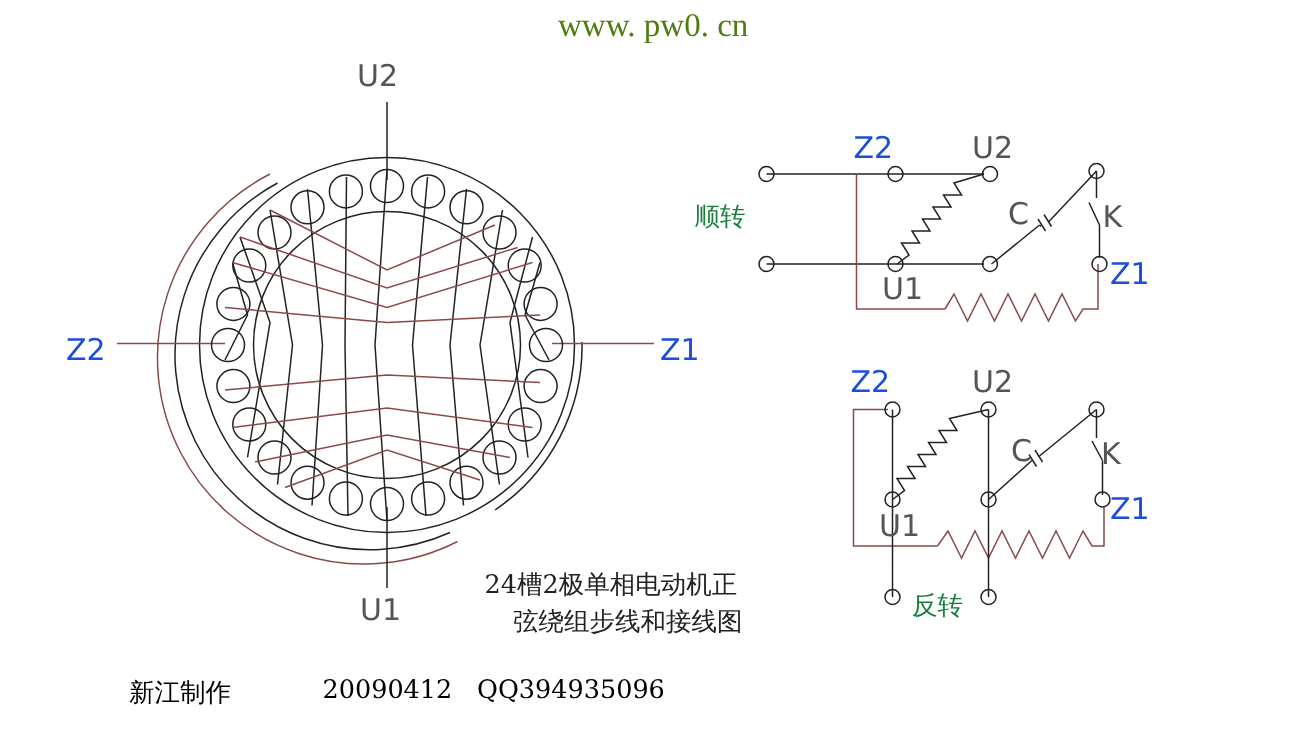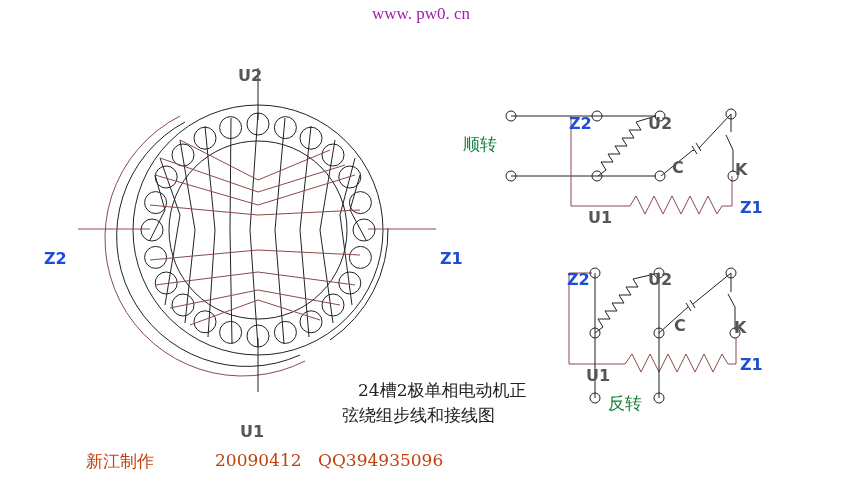--- a/index.html
+++ b/index.html
@@ -1,23 +1,23 @@
 <!DOCTYPE html>
 <html><head>
 <meta charset="utf-8">
 <style>
   html, body { margin: 0; padding: 0; background: #ffffff; }
   body { width: 860px; height: 500px; position: relative; overflow: hidden; font-family: "DejaVu Sans", sans-serif; }
   .abs { position: absolute; white-space: nowrap; }
-  .site { left: 372px; top: 4px; font-family: "Liberation Serif", "DejaVu Serif", serif; font-size: 17px; color: #a21caf; }
-  .lbl { font-family: "DejaVu Sans", sans-serif; font-size: 16px; color: #555555; font-weight: 700; margin-top: 28px; }
+  .site { left: 372px; top: 4px; font-family: "Liberation Serif", "DejaVu Serif", serif; font-size: 22px; color: #4d7c0f; }
+  .lbl { font-family: "DejaVu Sans", sans-serif; font-size: 20px; color: #555555; font-weight: 400; }
   .lbl-red { color: #1d4ed8; }
   .cn { font-family: "DejaVu Sans", sans-serif; font-size: 17px; color: #15803d; }
   .title { font-family: "DejaVu Serif", "Liberation Serif", serif; font-size: 17px; color: #222; line-height: 24px; }
-  .footer { font-family: "DejaVu Serif", "Liberation Serif", serif; font-size: 17px; color: #c2410c; }
+  .footer { font-family: "DejaVu Serif", "Liberation Serif", serif; font-size: 17px; color: #000000; }
   svg { position: absolute; left: 0; top: 0; }
 </style>
 </head>
 <body>
 
 <div class="abs site">www. pw0. cn</div>
 
 <svg width="860" height="500">
   <g fill="none" stroke-width="1">
 
@@ -148,18 +148,18 @@
 <div class="abs lbl" style="left:735px;top:132px;">K</div>
 
 <div class="abs lbl lbl-red" style="left:567px;top:242px;">Z2</div>
 <div class="abs lbl" style="left:648px;top:242px;">U2</div>
 <div class="abs lbl" style="left:586px;top:338px;">U1</div>
 <div class="abs lbl lbl-red" style="left:740px;top:327px;">Z1</div>
 <div class="abs lbl" style="left:674px;top:288px;">C</div>
 <div class="abs lbl" style="left:734px;top:290px;">K</div>
 <div class="abs cn" style="left:608px;top:392px;text-align:center;">反转</div>
 
-<div class="abs title" style="left:358px;top:378px;">24槽2极单相电动机正</div>
+<div class="abs title" style="left:323px;top:378px;">24槽2极单相电动机正</div>
 <div class="abs title" style="left:342px;top:403px;">弦绕组步线和接线图</div>
 
 <div class="abs footer" style="left:86px;top:450px;">新江制作</div>
 <div class="abs footer" style="left:215px;top:450px;text-align:center;">20090412</div>
 <div class="abs footer" style="left:318px;top:450px;">QQ394935096</div>
 
 </body></html>

